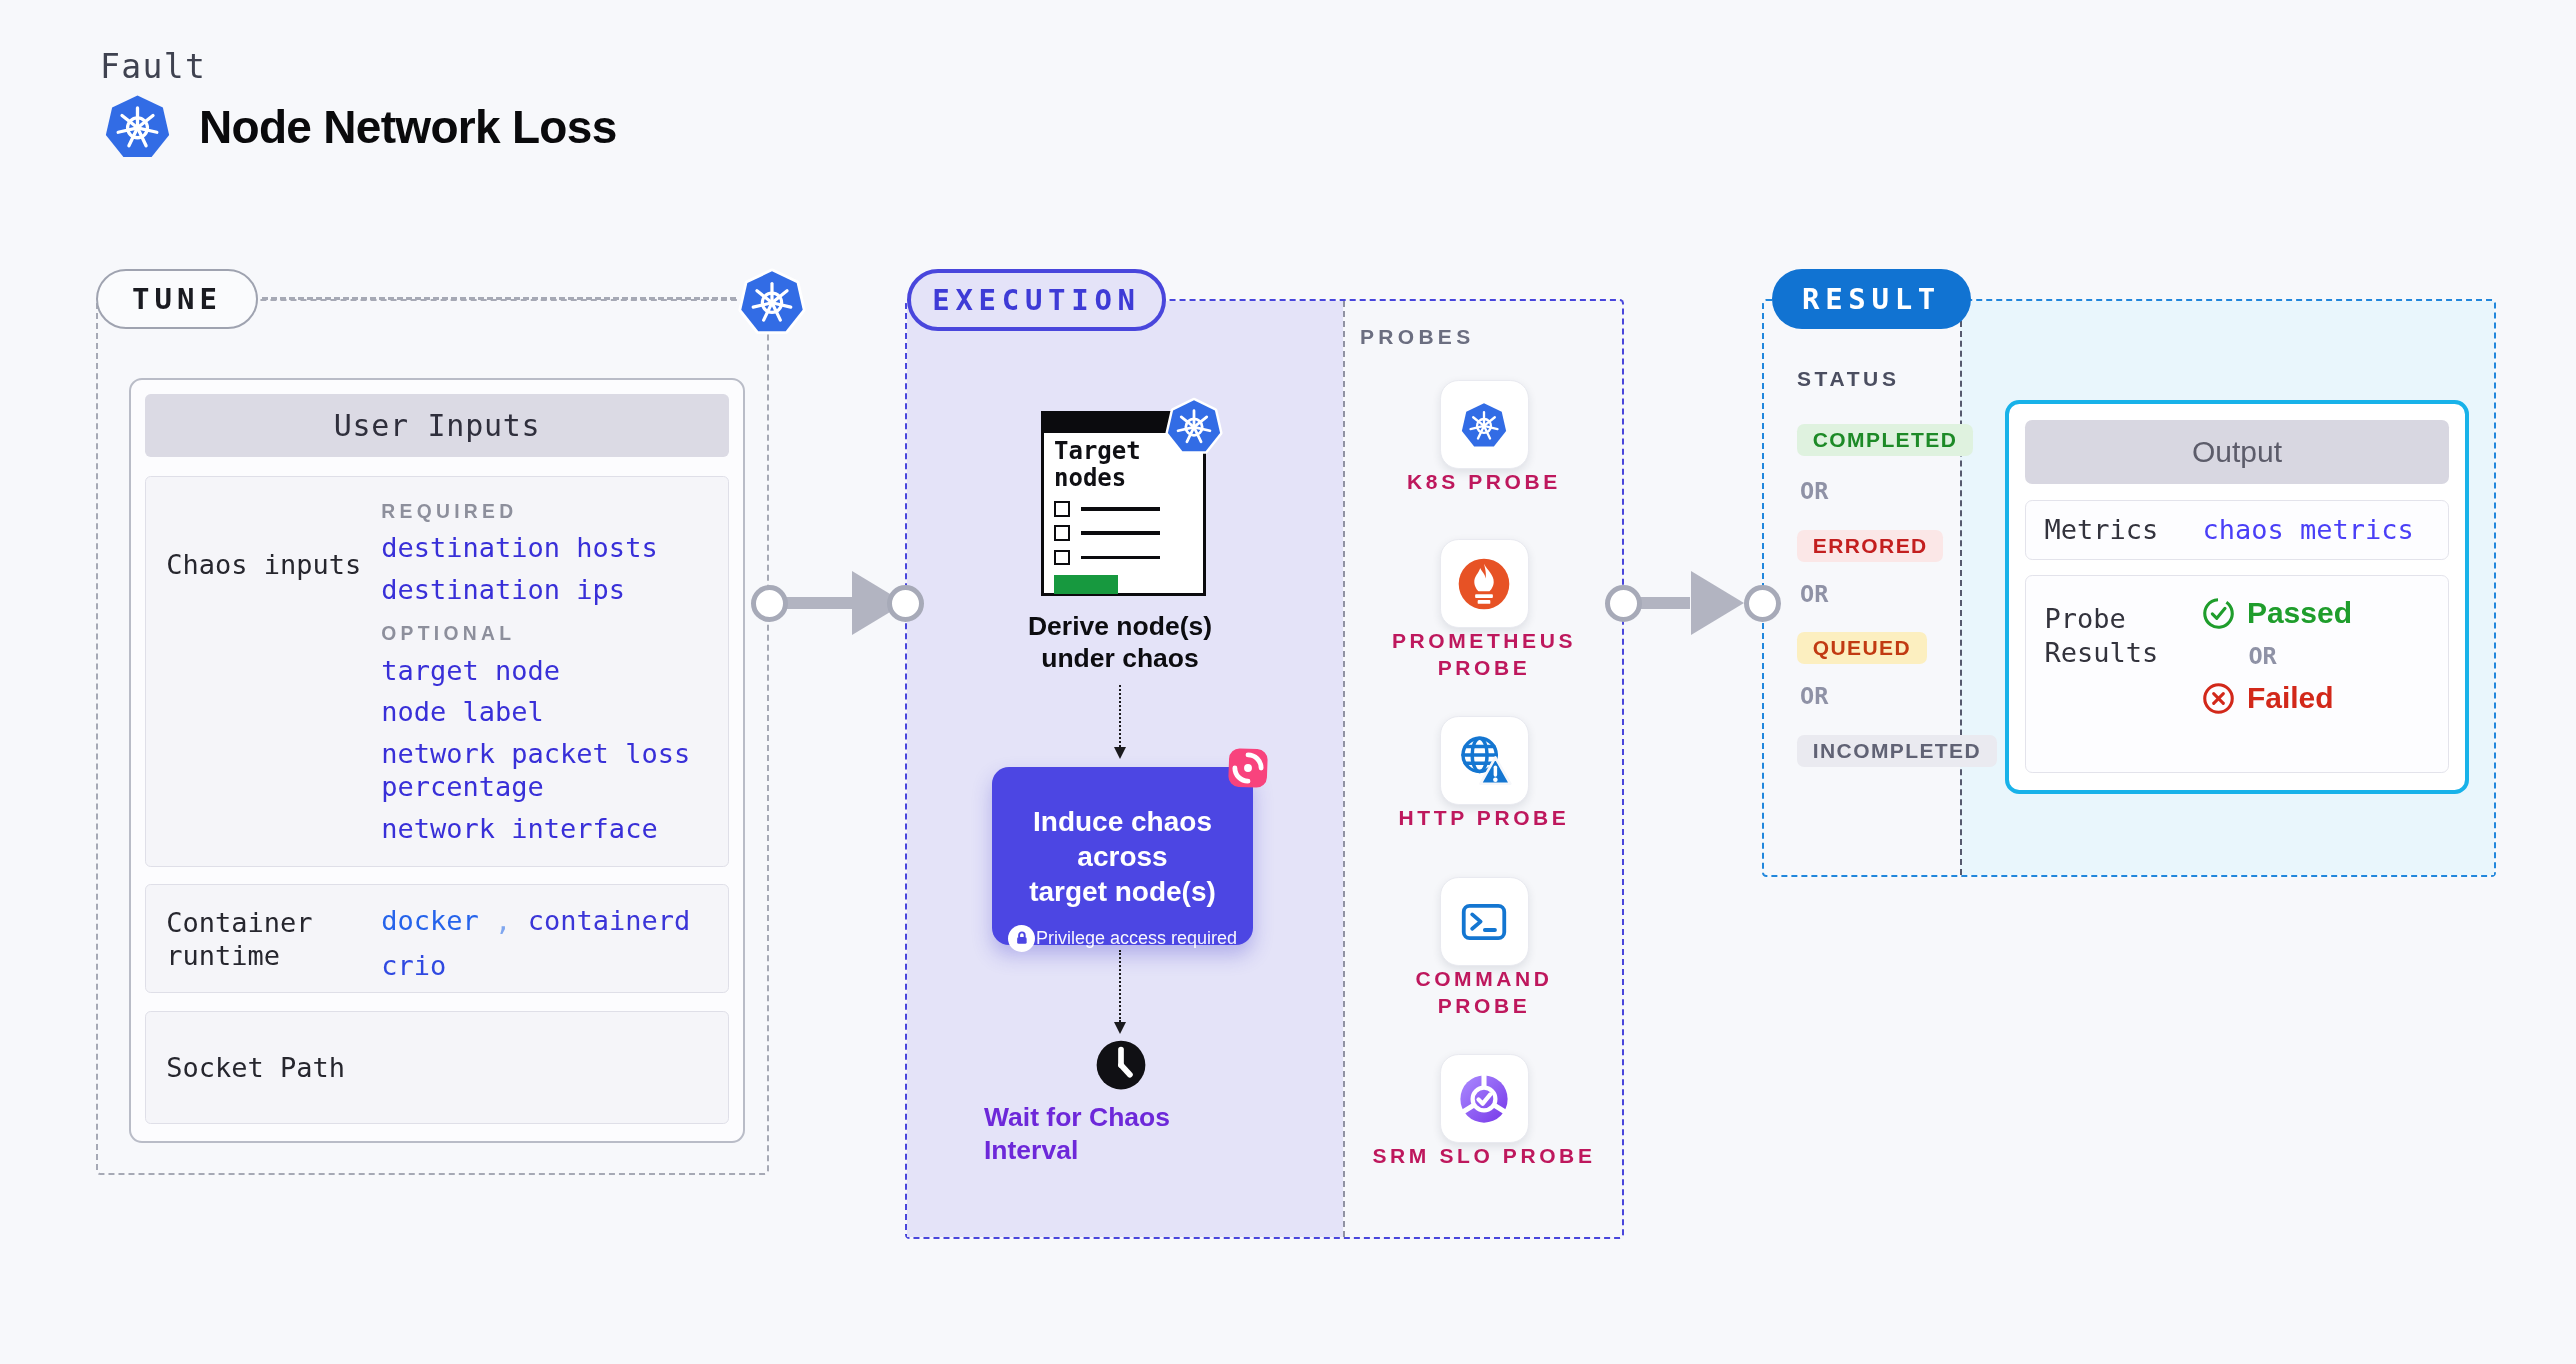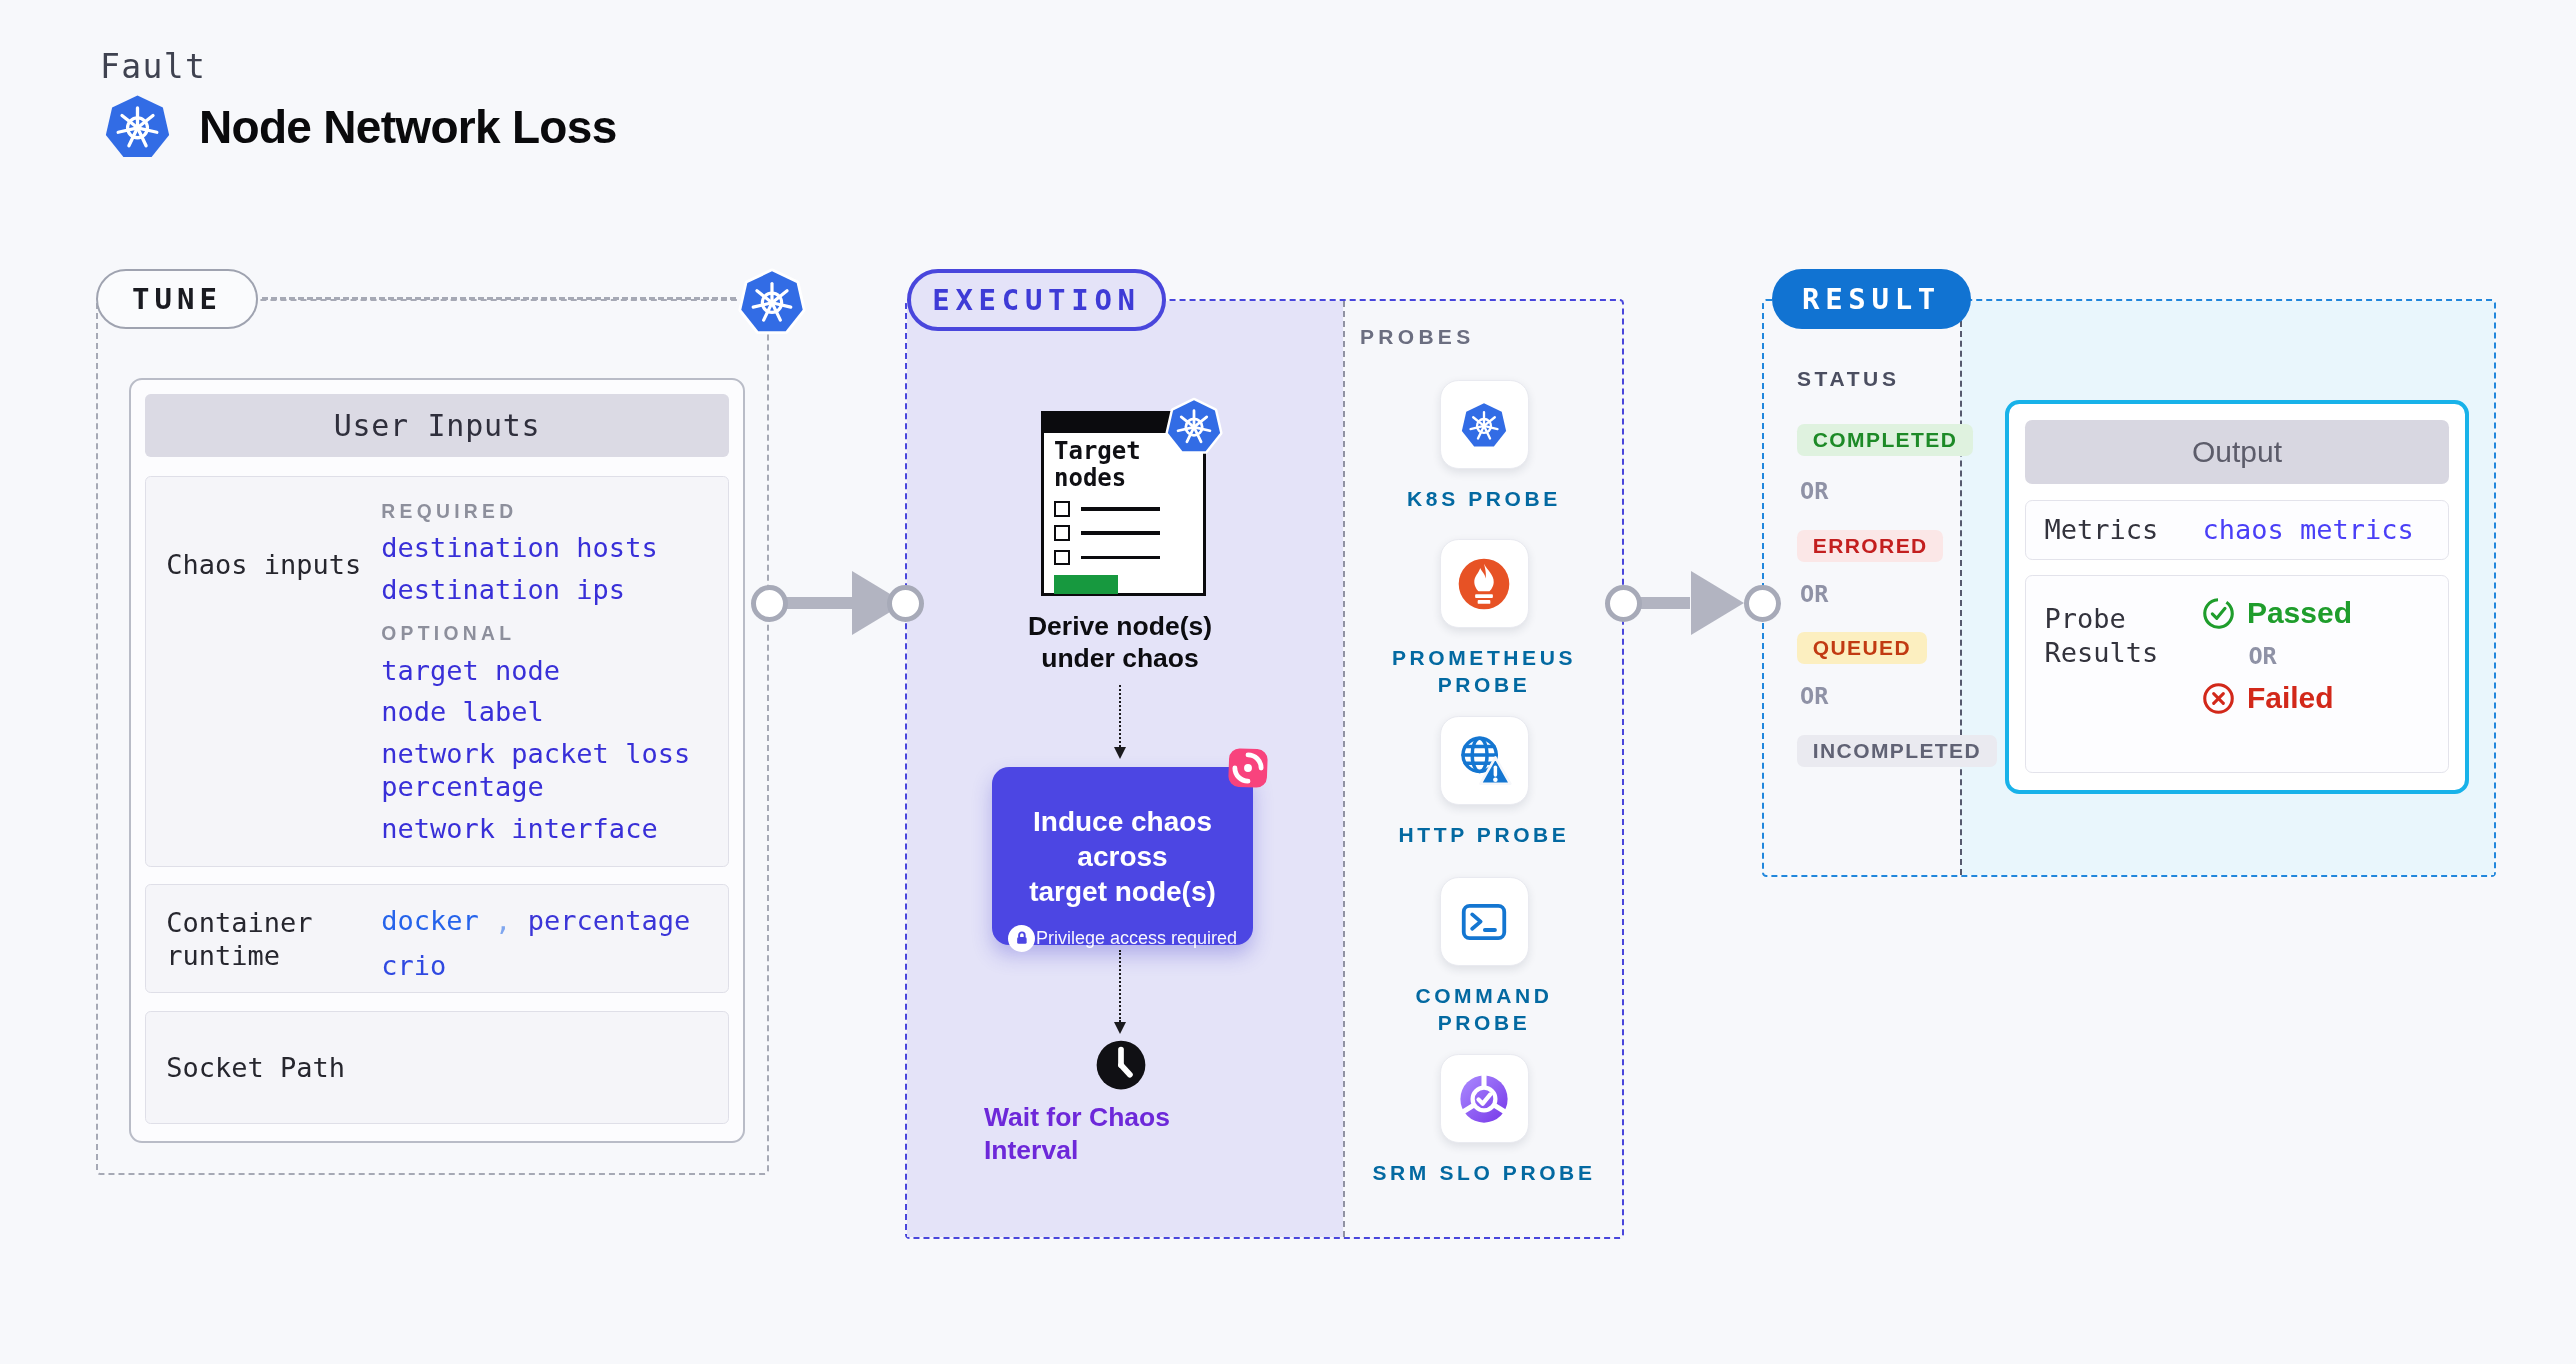--- a/index.html
+++ b/index.html
@@ -88,21 +88,21 @@
   .pink-icon{position:absolute;right:-15.8px;top:-20px;width:42px;height:42px}
   .clock{position:absolute;left:188px;top:738px;width:52px;height:52px}
   .wait{position:absolute;left:77px;top:800px;width:272px;text-align:left;
         font-size:26.5px;font-weight:bold;line-height:33px;color:#6d28d9}
 
   
   .probes-head{position:absolute;left:453px;top:24px;font-size:21px;font-weight:bold;color:#6B6E80;letter-spacing:4.3px}
   .probe{position:absolute;left:436px;width:282px;display:flex;flex-direction:column;align-items:center}
   .probe-card{width:87px;height:87px;background:#FFFFFF;border:1.4px solid #E9EAF0;border-radius:18.6px;
               box-shadow:0 3.6px 8.6px rgba(31,35,60,.10);display:flex;align-items:center;justify-content:center;cursor:pointer}
-  .probe-name{margin-top:17px;text-align:center;font-size:21px;font-weight:bold;color:#0369a1;
+  .probe-name{margin-top:0;text-align:center;font-size:21px;font-weight:bold;color:#be185d;
               letter-spacing:3.6px;line-height:26.5px;max-width:236px}
 
   
   #result-box{left:1762px;top:299px;width:734px;height:578px;border:2.9px dashed #2187DC;border-radius:4.3px;box-sizing:border-box}
   .result-blue{position:absolute;left:196px;top:0;right:0;bottom:0;background:#E9F6FC}
   .result-divider{position:absolute;left:196px;top:0;height:100%;width:0;border-left:2.1px dashed #565A6E}
   .status-head{position:absolute;left:33px;top:66px;font-size:21px;font-weight:bold;color:#4B4E60;letter-spacing:3.6px}
   .badge{position:absolute;left:33px;height:31.5px;display:flex;align-items:center;padding:0 15.8px;border-radius:7.2px;
          font-size:21px;font-weight:bold;letter-spacing:1.4px}
   .b-completed{top:123px;background:#DFF2DF;color:#1D8A27}
@@ -250,21 +250,21 @@
 
   <div class="ui-row row-runtime">
     <div class="ui-label">
       <div>Container</div>
       <div>runtime</div>
     </div>
     <div class="ui-links">
       <div class="rt-line">
         <span class="v-docker">docker</span>
         <span class="v-comma"> <span>,</span> </span>
-        <span class="v-containerd">percentage</span>
+        <span class="v-containerd">containerd</span>
       </div>
       <div class="rt-line">
         <span class="v-crio">crio</span>
       </div>
     </div>
   </div>
 
   <div class="ui-row row-socket">
     <div class="ui-label">Socket Path</div>
   </div>

